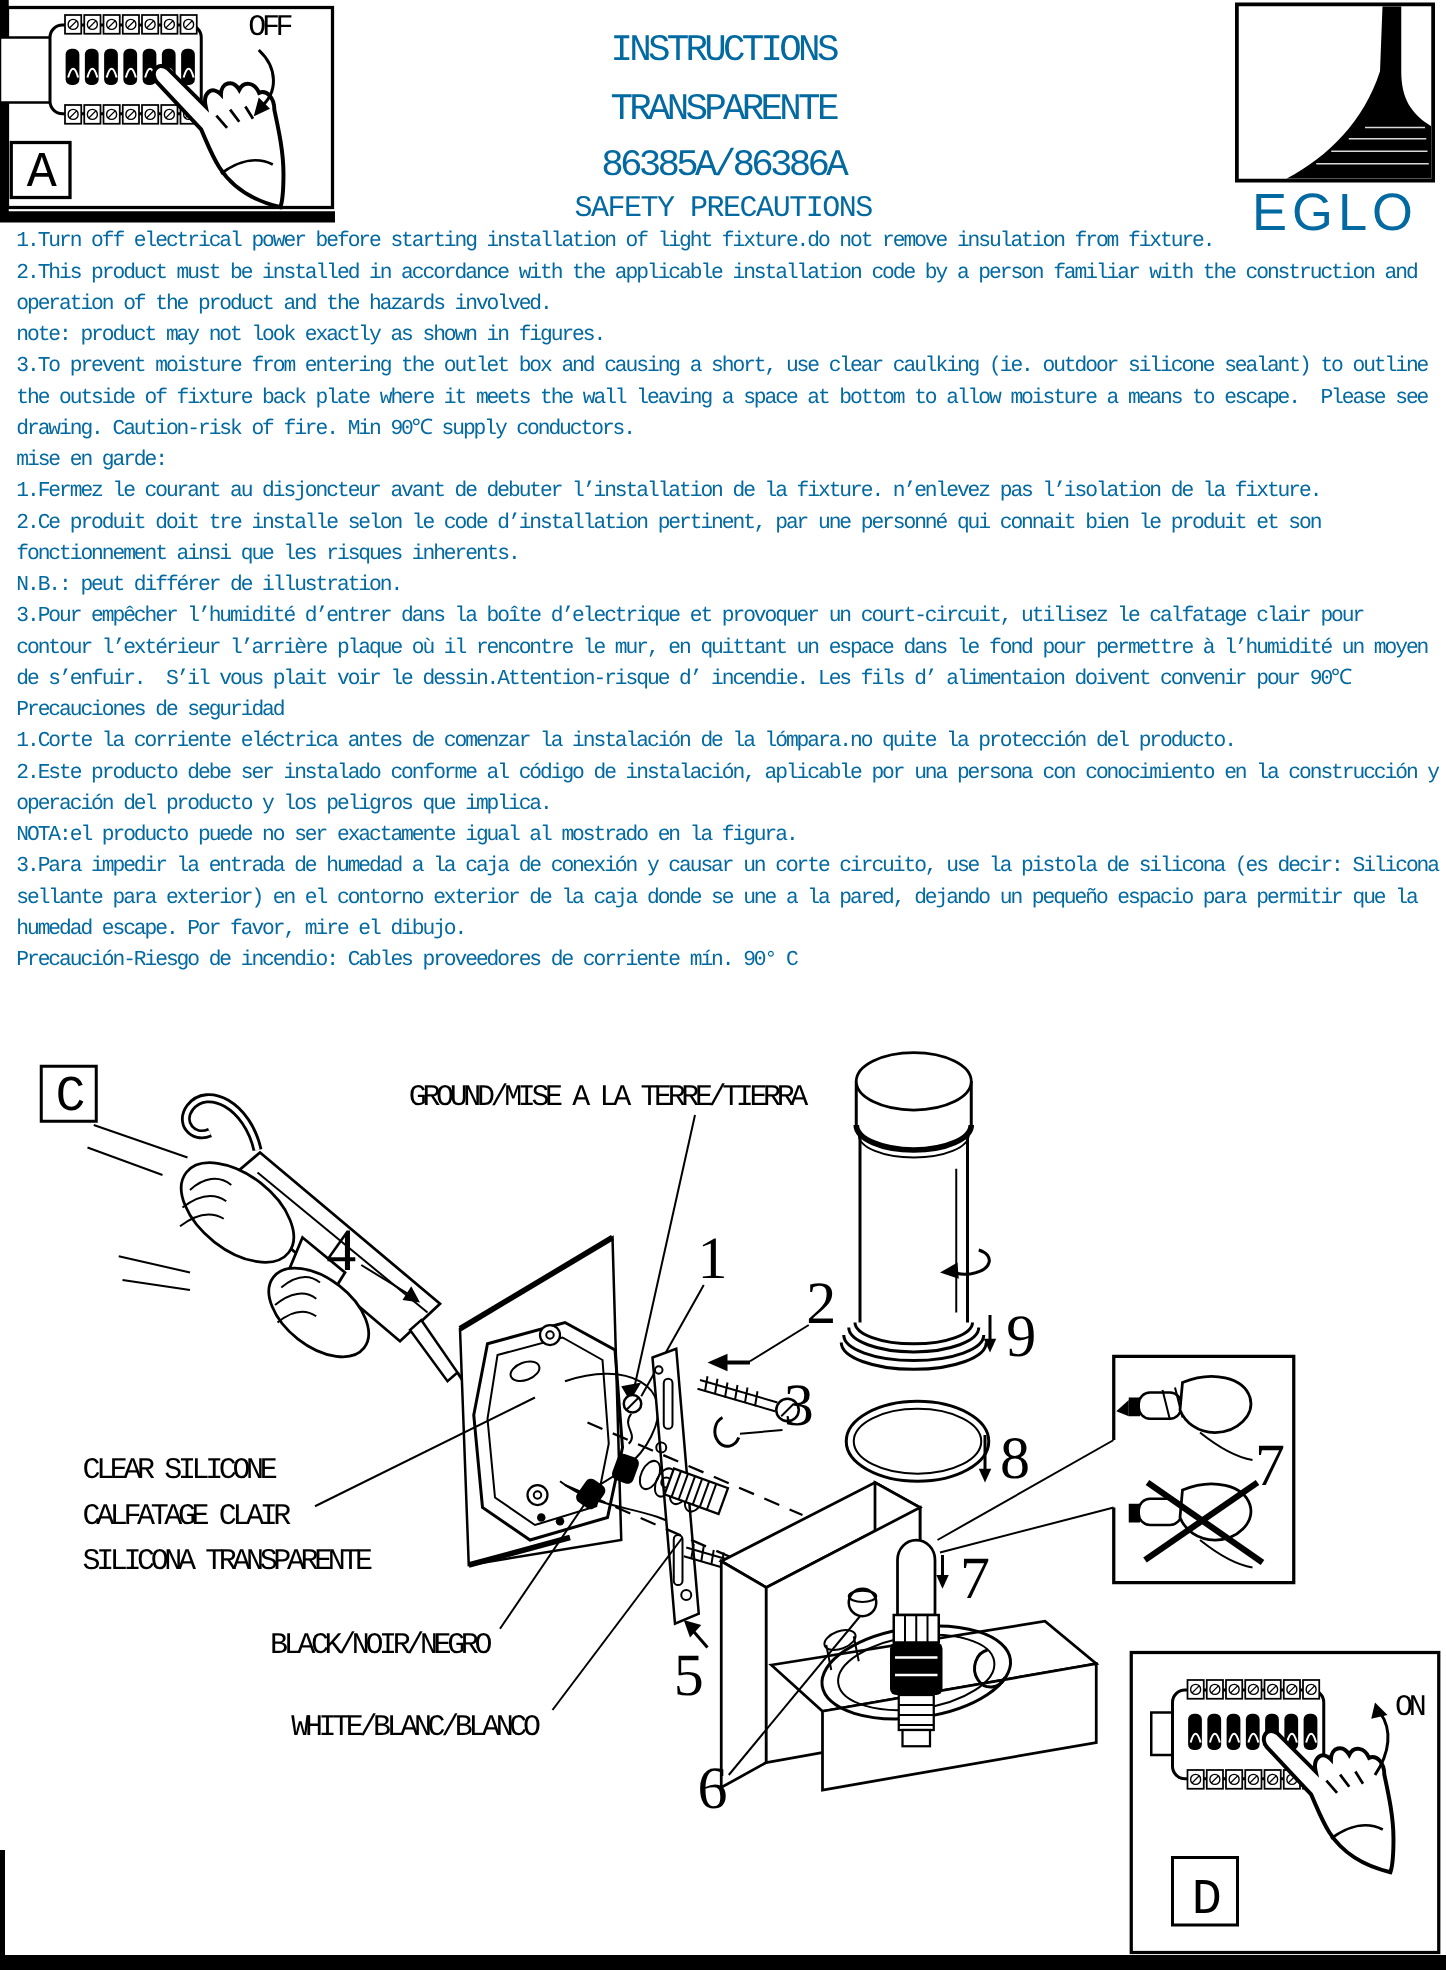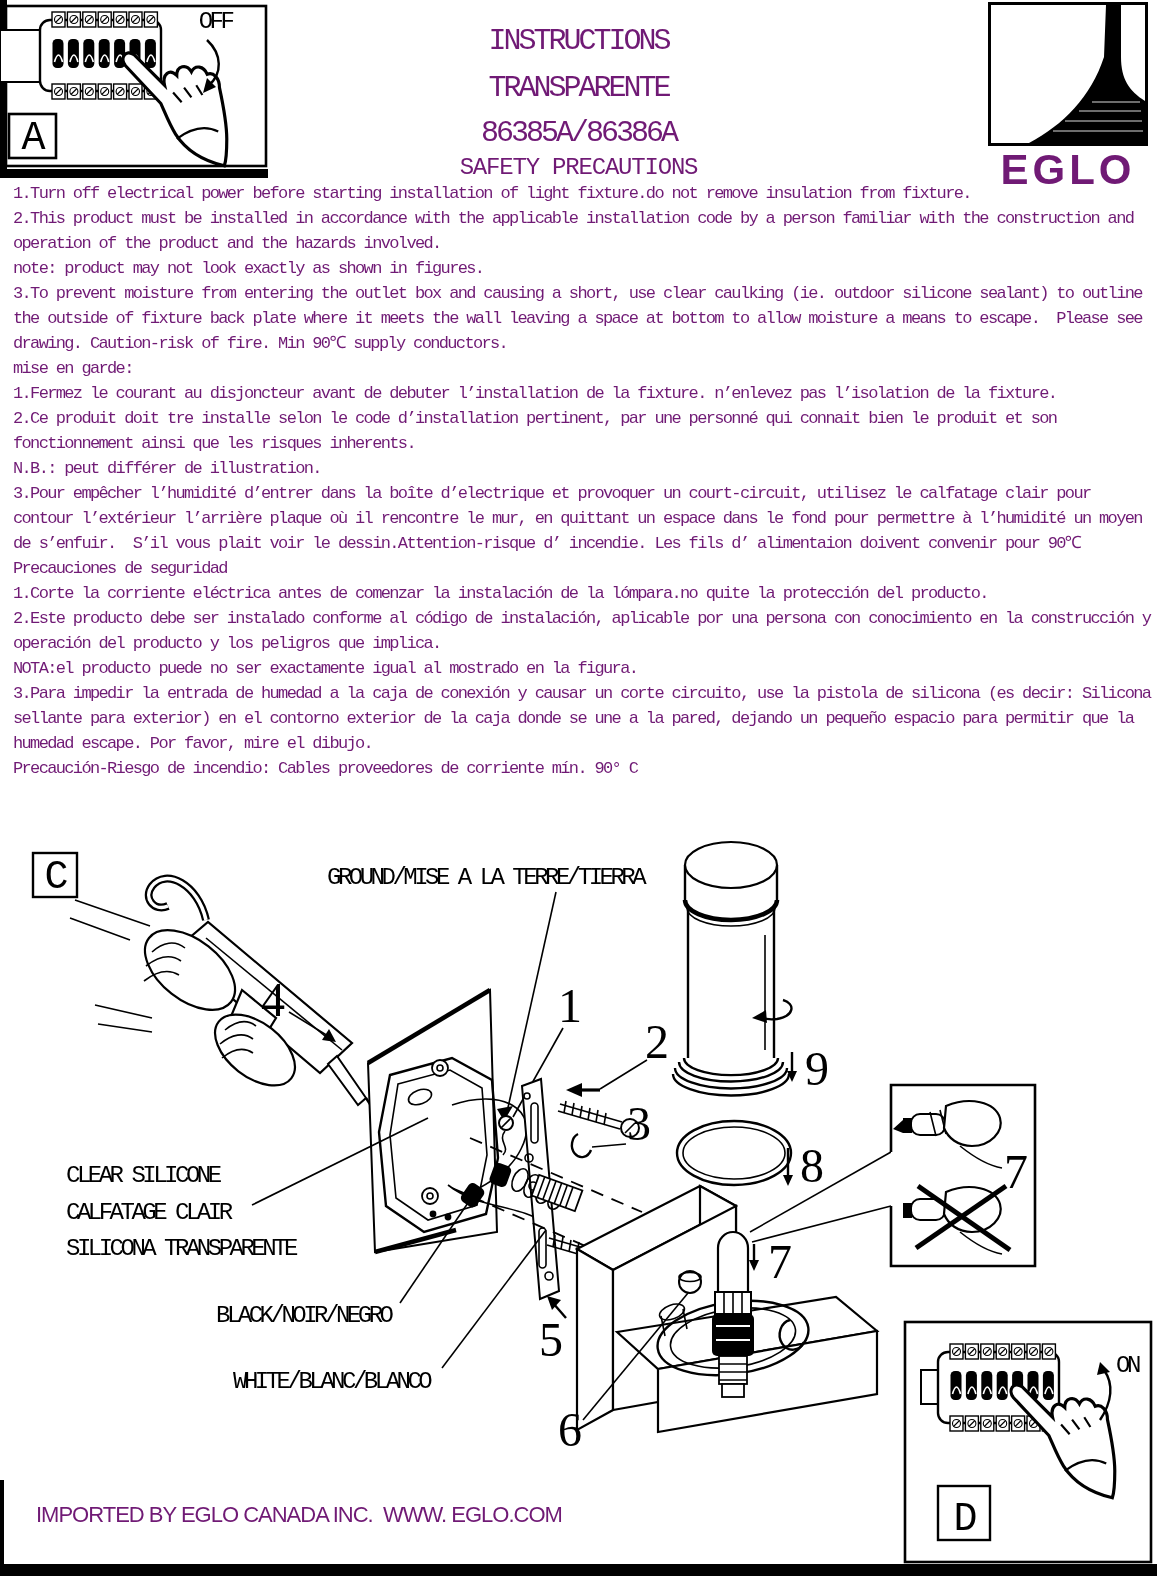--- a/index.html
+++ b/index.html
@@ -1,30 +1,30 @@
 <!DOCTYPE html>
 <html><head>
 <meta charset="utf-8">
 <style>
   html,body{margin:0;padding:0;background:#888;}
-  .page{position:relative;width:1157px;height:1576px;background:#fff;color:#701a75;
+  .page{position:relative;width:1157px;height:1576px;background:#fff;color:#0369a1;
         font-family:"Liberation Mono",monospace;overflow:hidden;margin:0 auto;}
   .abs{position:absolute;}
   
   .h-big{font-size:30px;letter-spacing:-3px;line-height:30px;white-space:pre;}
   .h-sm{font-size:24px;letter-spacing:-1.2px;line-height:19px;white-space:pre;}
   .center{left:0;right:0;text-align:center;}
   
   .bodytext{font-size:17px;letter-spacing:-1.65px;line-height:25px;white-space:pre;}
   
   .foot{font-family:"Liberation Sans",sans-serif;font-size:22px;letter-spacing:-1px;white-space:pre;}
   
   .logobox{left:988px;top:2px;width:154px;height:138px;border:3px solid #000;background:#fff;}
   .logotext{left:988px;top:146px;width:160px;text-align:center;
-            font-family:"Liberation Sans",sans-serif;font-size:42px;letter-spacing:4px;font-weight:700;}
+            font-family:"Liberation Sans",sans-serif;font-size:42px;letter-spacing:4px;font-weight:400;}
   
   svg.art{position:absolute;left:0;top:0;width:1157px;height:1576px;}
   svg text{fill:#000;}
   .lbl{font-family:"Liberation Mono",monospace;font-size:24px;letter-spacing:-3.5px;}
   .num{font-family:"Liberation Serif",serif;font-size:48px;}
   .figletter{font-family:"Liberation Mono",monospace;font-size:40px;letter-spacing:-3px;}
   .ln{stroke:#000;fill:none;stroke-width:1.6;}
   .ln2{stroke:#000;fill:none;stroke-width:2.4;}
   .ln4{stroke:#000;fill:none;stroke-width:4.5;}
   .wh{fill:#fff;stroke:#000;}
@@ -67,21 +67,20 @@
 Precauciones de seguridad
 1.Corte la corriente eléctrica antes de comenzar la instalación de la lómpara.no quite la protección del producto.
 2.Este producto debe ser instalado conforme al código de instalación, aplicable por una persona con conocimiento en la construcción y
 operación del producto y los peligros que implica.
 NOTA:el producto puede no ser exactamente igual al mostrado en la figura.
 3.Para impedir la entrada de humedad a la caja de conexión y causar un corte circuito, use la pistola de silicona (es decir: Silicona
 sellante para exterior) en el contorno exterior de la caja donde se une a la pared, dejando un pequeño espacio para permitir que la
 humedad escape. Por favor, mire el dibujo.
 Precaución-Riesgo de incendio: Cables proveedores de corriente mín. 90° C</div>
 
-  <div class="abs foot" style="left:36px;top:1502px">IMPORTED BY EGLO CANADA INC.  WWW. EGLO.COM</div>
 
   <svg class="art" viewBox="0 0 1157 1576">
     <defs>
       <symbol id="breaker-panel" viewBox="0 0 130 92" overflow="visible">
         <rect x="2" y="10" width="121" height="71" rx="10" fill="#fff" stroke="#000" stroke-width="2.4"></rect>
         <g>
           <g id="bp-col">
             <rect x="14" y="2" width="13" height="15" fill="#fff" stroke="#000" stroke-width="1.4"></rect>
             <circle cx="20.5" cy="9.5" r="4" fill="none" stroke="#000" stroke-width="1.1"></circle>
             <line x1="17.5" y1="12.5" x2="23.5" y2="6.5" stroke="#000" stroke-width="1.1"></line>

